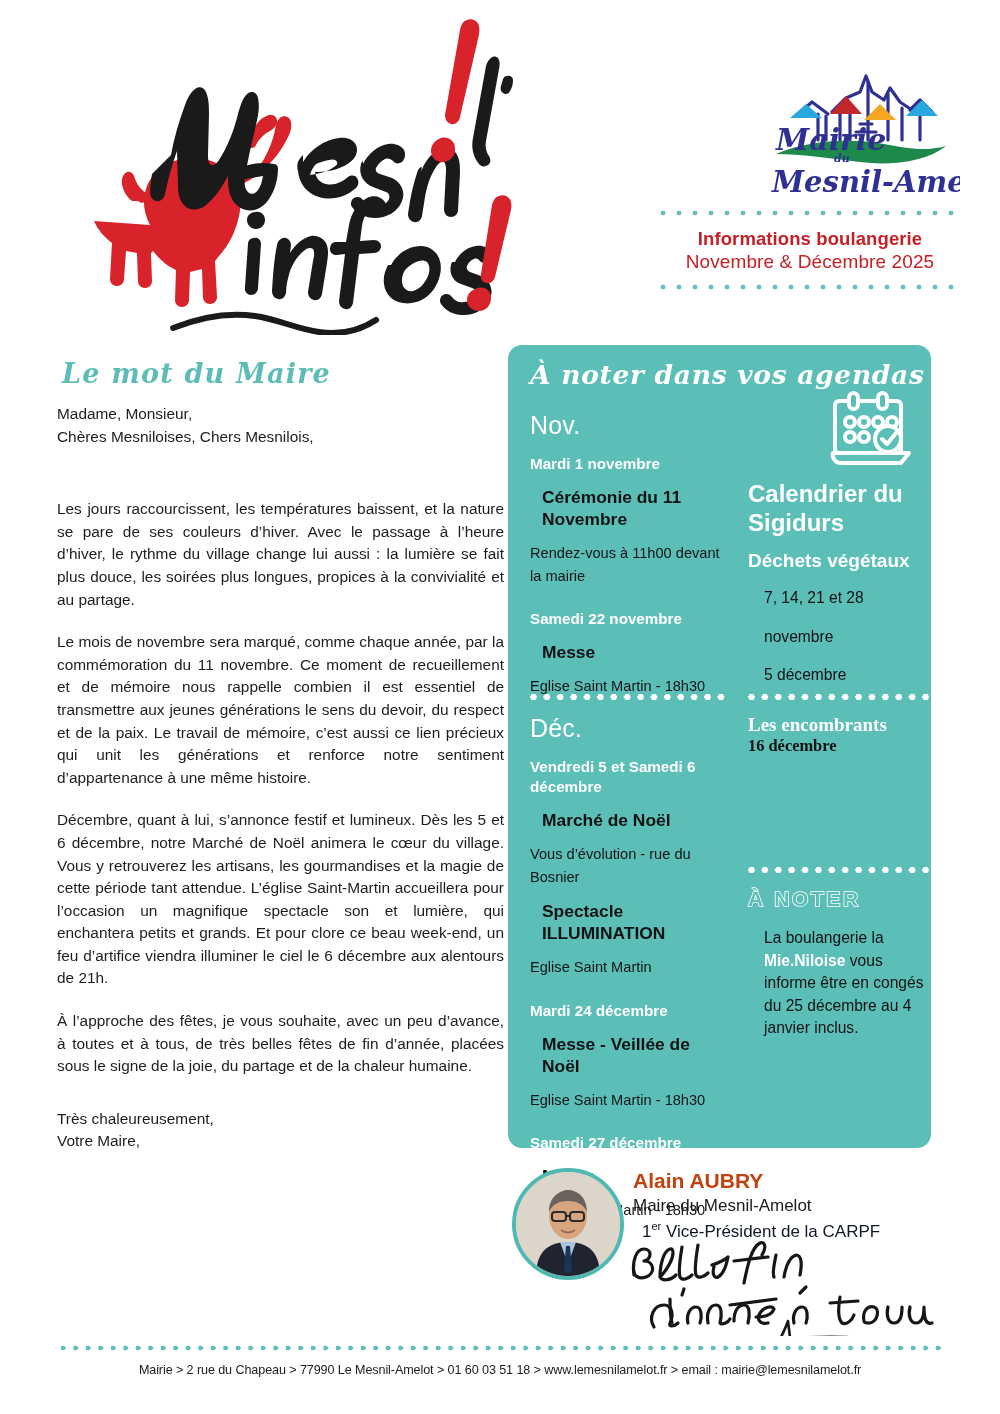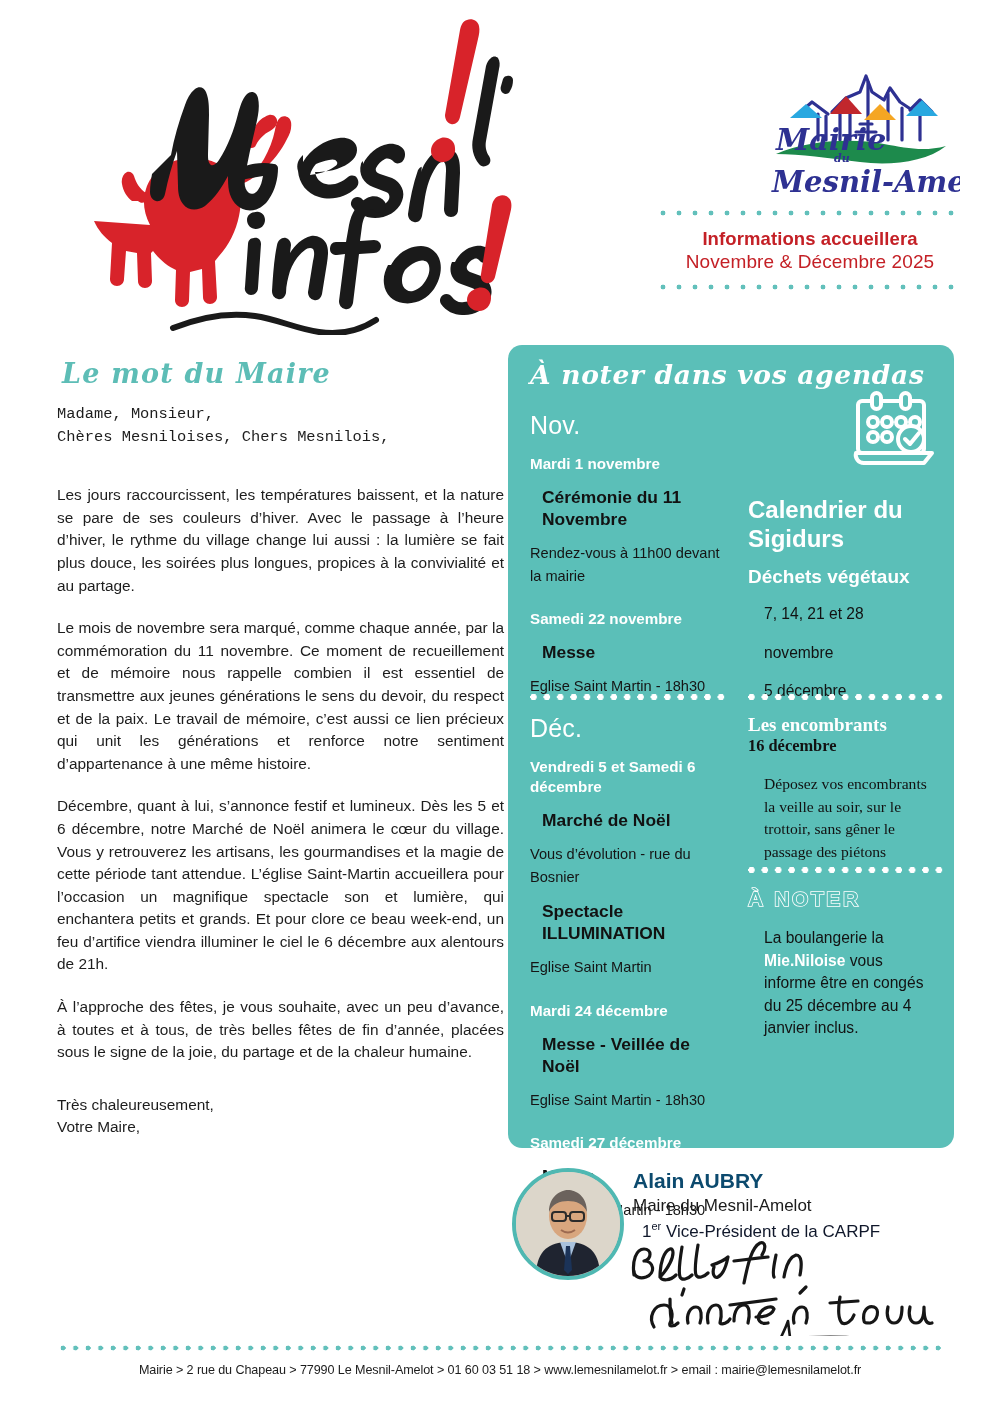--- a/index.html
+++ b/index.html
@@ -29,26 +29,26 @@
      background-size:16px 7px;background-repeat:repeat-x;}
   .header-info .l1{font-size:18.5px;font-weight:bold;color:#c42026;margin:11px 0 1px;letter-spacing:.1px;}
   .header-info .l2{font-size:19px;font-weight:normal;color:#c42026;margin:0 0 11px;letter-spacing:.1px;}
 
   
   .mot-title{position:absolute;left:62px;top:358px;font-size:27px;color:#5dbdb6;
       font-style:italic;font-weight:bold;letter-spacing:1.2px;font-family:"DejaVu Serif",serif;}
   .letter{position:absolute;left:57px;top:403px;width:447px;font-size:15.4px;line-height:22.6px;color:#1d1d1d;}
   .letter p{margin:0 0 20px;text-align:justify;}
   .letter p.nojust{text-align:left;}
-  .letter p.salut{margin-bottom:36px;font-family:Liberation Mono, monospace;}
+  .letter p.salut{margin-bottom:50px;}
   .letter p.closing{margin-top:30px;}
 
   
-  .agenda{position:absolute;left:508px;top:345px;width:446px;height:803px;
-     background:#5bbfb8;border-radius:14px;}
+  .agenda{position:absolute;left:508px;top:345px;width:390px;height:803px;
+     background:#5bbfb8;border-radius:14px;padding-left:33px;}
   .agenda-title{position:absolute;left:22px;top:14px;font-size:26.5px;color:#fff;
      font-style:italic;font-weight:bold;letter-spacing:.7px;font-family:"DejaVu Serif",serif;}
   .cal-icon{position:absolute;right:14px;top:44px;width:92px;height:82px;}
   .cal-icon svg{display:block;width:100%;height:100%;}
 
   .col{position:absolute;width:200px;}
   .col-left{left:22px;}
   .col-right{left:240px;}
 
   .mon{font-size:25px;font-weight:normal;color:#ffffff;margin:0 0 14px;letter-spacing:.2px;}
@@ -65,21 +65,21 @@
      background-size:13.4px 8px;background-repeat:repeat-x;margin:0 0 13px;}
   .anoter{font-size:21px;font-weight:bold;color:#5bbfb8;letter-spacing:2.6px;margin:0 0 14px;
      -webkit-text-stroke:1.6px #ffffff;paint-order:stroke fill;}
   .mie{font-weight:bold;color:#ffffff;}
 
   
   .sig{position:absolute;left:508px;top:1163px;width:450px;height:170px;}
   .avatar{position:absolute;left:4px;top:5px;width:104px;height:104px;border-radius:50%;
      border:4px solid #4fb8b2;overflow:hidden;background:#d9d2c6;}
   .avatar svg{display:block;width:100%;height:100%;}
-  .sig-name{position:absolute;left:125px;top:6px;font-size:21px;font-weight:bold;color:#0c4a6e;}
+  .sig-name{position:absolute;left:125px;top:6px;font-size:21px;font-weight:bold;color:#c2410c;}
   .sig-r1{position:absolute;left:125px;top:33px;font-size:17px;color:#1b1b1b;}
   .sig-r2{position:absolute;left:134px;top:57px;font-size:17px;color:#0f172a;}
   .sig-r2 sup{font-size:11px;vertical-align:super;}
   .handsig{position:absolute;left:118px;top:78px;width:330px;height:95px;}
   .handsig svg{display:block;width:100%;height:100%;}
 
   
   .foot-dots{position:absolute;left:60px;top:1345px;width:885px;height:7px;
      background-image:radial-gradient(circle at 3px 3px, #62c0bb 2.4px, rgba(0,0,0,0) 2.6px);
      background-size:12.5px 7px;background-repeat:repeat-x;}
@@ -152,21 +152,21 @@
       <path d="M16 92 C48 78, 92 76, 124 82 C146 86, 164 90, 186 84 C166 100, 130 104, 100 100 C66 96, 42 92, 16 92 Z" fill="#1d8a4c"></path>
 
       <text x="16" y="88" font-family="DejaVu Serif, serif" font-style="italic" font-size="30" font-weight="bold" fill="#2e3192">Mairie</text>
       <text x="74" y="100" font-family="DejaVu Serif, serif" font-style="italic" font-size="11" font-weight="bold" fill="#2e3192">du</text>
       <text x="12" y="130" font-family="DejaVu Serif, serif" font-style="italic" font-size="29" font-weight="bold" fill="#2e3192">Mesnil-Amelot</text>
     </svg>
   </div>
 
   <div class="header-info">
     <span class="dotrow"></span>
-    <div class="l1">Informations accueillera</div>
+    <div class="l1">Informations boulangerie</div>
     <div class="l2">Novembre &amp; Décembre 2025</div>
     <span class="dotrow"></span>
   </div>
 
   <div class="mot-title">Le mot du Maire</div>
   <div class="letter">
     <p class="nojust salut">
       <span>Madame, Monsieur,</span><br>
       <span>Chères Mesniloises, Chers Mesnilois,</span>
     </p>
@@ -234,33 +234,32 @@
         <p class="p">Eglise Saint Martin - 18h30</p>
       </div>
 
       <div class="ev">
         <p class="d">Samedi 27 décembre</p>
         <p class="t">Messe</p>
         <p class="p">Eglise Saint Martin - 18h30</p>
       </div>
     </div>
 
-    <div class="col col-right" style="top:150px;">
+    <div class="col col-right" style="top:134px;">
       <div class="sec-h">Calendrier du Sigidurs</div>
       <p class="sub-h">Déchets végétaux</p>
       <p class="body-t">7, 14, 21 et 28</p>
       <p class="body-t">novembre</p>
       <p class="body-t">5 décembre</p>
     </div>
 
     <div class="col col-right" style="top:348px;font-family:Liberation Serif, serif;">
       <div class="dotdiv"></div>
       <p class="sub-h">Les encombrants</p>
       <p class="body-b">16 décembre</p>
-      <p class="body-t">Déposez vos encombrants la veille au soir, sur le trottoir, sans gêner le passage des piétons</p>
     </div>
 
     <div class="col col-right" style="top:521px;">
       <div class="dotdiv"></div>
       <p class="anoter">À NOTER</p>
       <p class="body-t"><span>La boulangerie la </span><span class="mie">Mie.Niloise</span><span> vous informe être en congés du 25 décembre au 4 janvier inclus.</span></p>
     </div>
   </div>
 
   <div class="sig">

